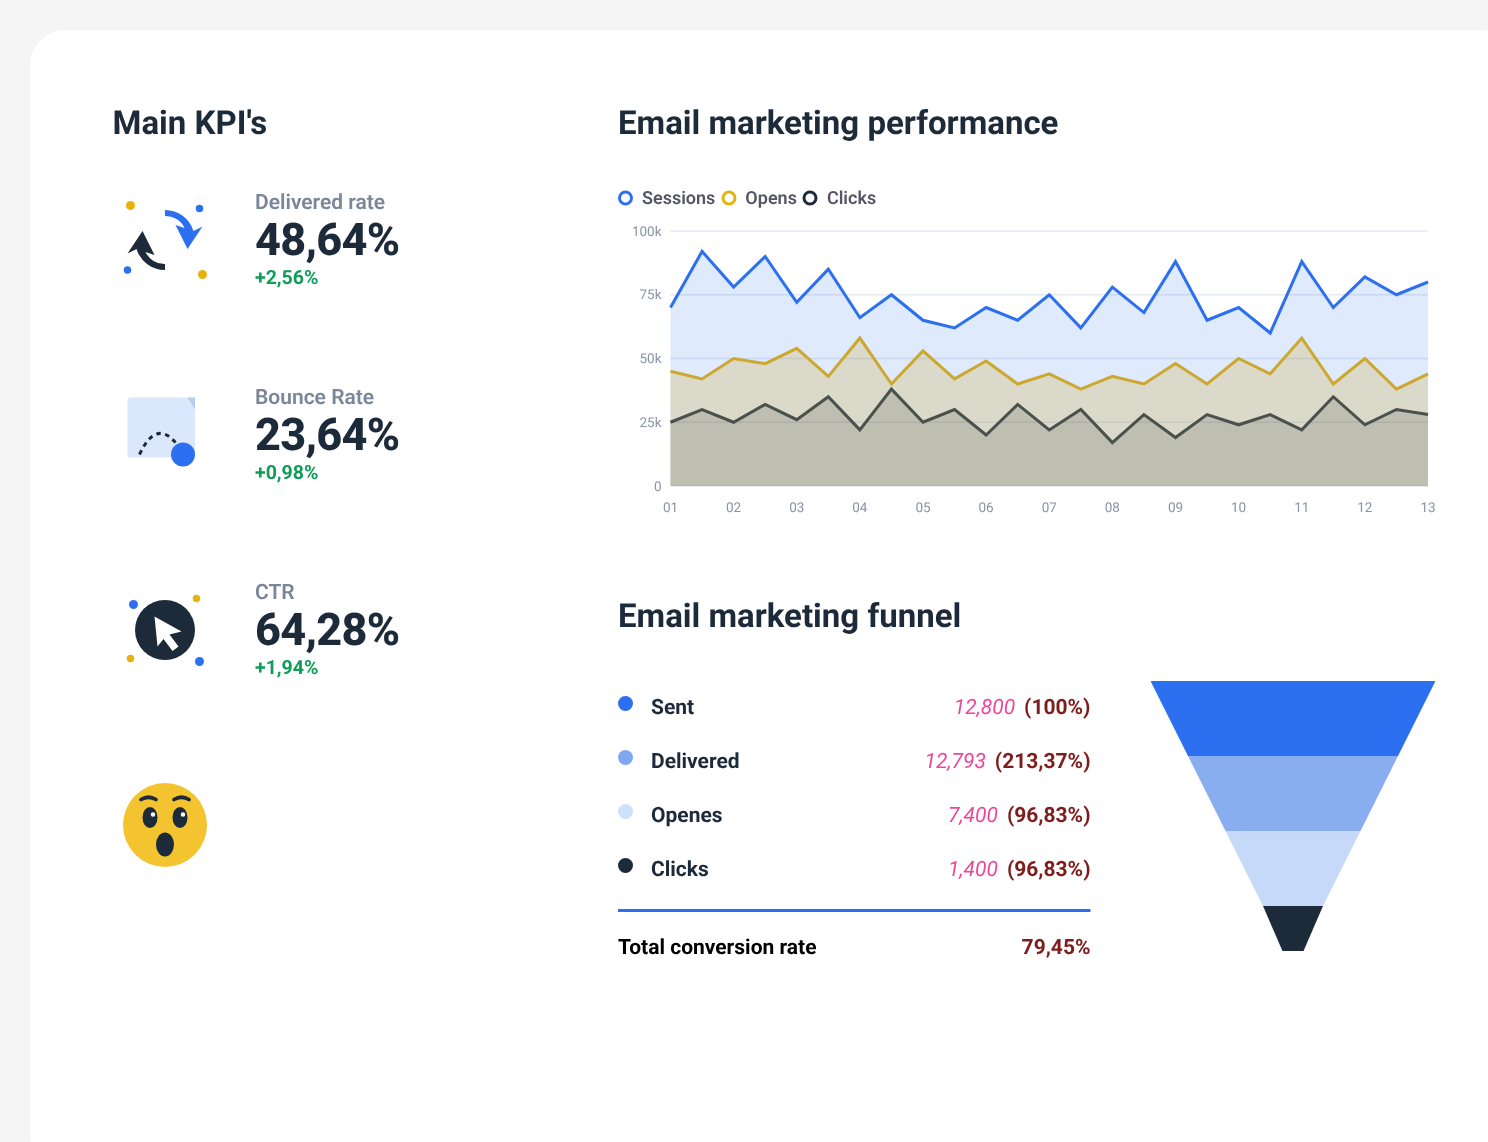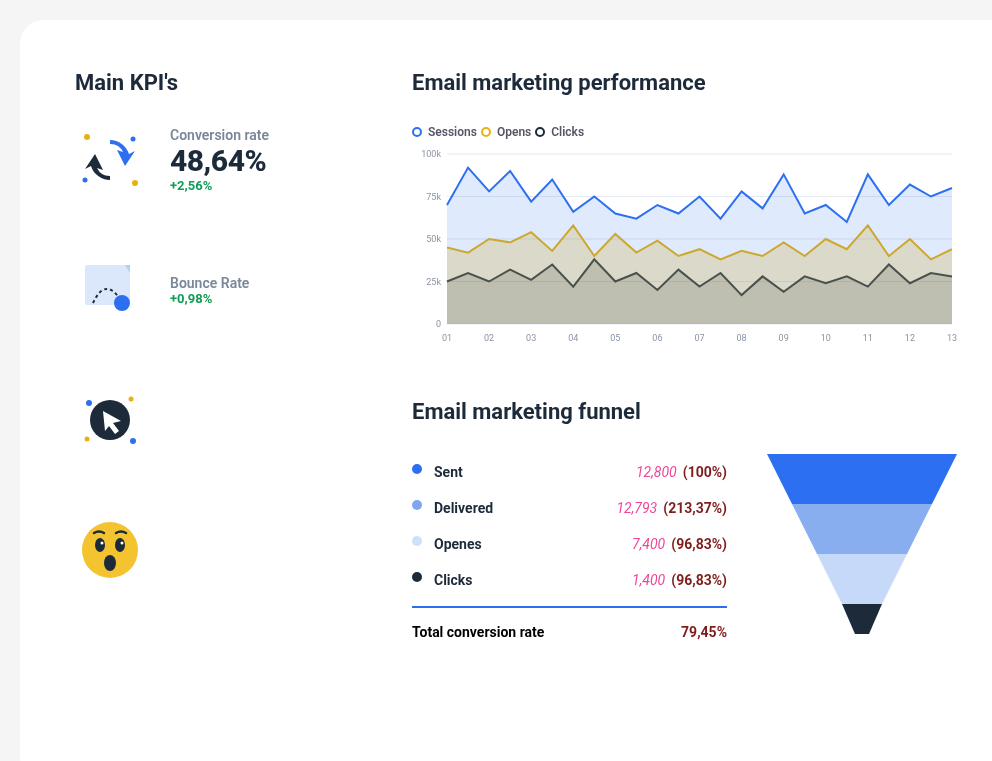--- a/index.html
+++ b/index.html
@@ -82,51 +82,57 @@
         <svg width="70" height="70" viewBox="0 0 70 70">
           <circle cx="12" cy="12" r="3" fill="#e8b20e"></circle>
           <circle cx="58" cy="14" r="2.5" fill="#2d6ff1"></circle>
           <circle cx="10" cy="55" r="2.5" fill="#2d6ff1"></circle>
           <circle cx="60" cy="58" r="3" fill="#e8b20e"></circle>
           <path d="M35 15 a20 20 0 0 1 19 14 l6 -3 -10 15 -8 -16 6 2 a14 14 0 0 0 -13 -8z" fill="#2d6ff1"></path>
           <path d="M35 55 a20 20 0 0 1 -19 -14 l-6 3 10 -15 8 16 -6 -2 a14 14 0 0 0 13 8z" fill="#1c2a3a"></path>
         </svg>
       </div>
       <div class="kpi-info">
-        <span class="kpi-label">Conversion rate</span>
+        <span class="kpi-label">Delivered rate</span>
         <span class="kpi-value">48,64%</span>
         <span class="kpi-delta">+2,56%</span>
       </div>
     </div>
 
     <div class="kpi">
       <div class="kpi-icon">
         <svg width="70" height="70" viewBox="0 0 70 70">
           <rect x="10" y="10" width="45" height="40" rx="2" fill="#dbe7fb"></rect>
           <polygon points="50,10 55,10 55,18" fill="#b8cef0"></polygon>
           <path d="M18 48 Q30 22 45 44" stroke="#1c2a3a" stroke-width="2" stroke-dasharray="3 3" fill="none"></path>
           <circle cx="47" cy="48" r="8" fill="#2d6ff1"></circle>
         </svg>
       </div>
       <div class="kpi-info">
         <span class="kpi-label">Bounce Rate</span>
+        <span class="kpi-value">23,64%</span>
         <span class="kpi-delta">+0,98%</span>
       </div>
     </div>
 
     <div class="kpi">
       <div class="kpi-icon">
         <svg width="70" height="70" viewBox="0 0 70 70">
           <circle cx="14" cy="18" r="3" fill="#2d6ff1"></circle>
           <circle cx="56" cy="14" r="2.5" fill="#e8b20e"></circle>
           <circle cx="12" cy="54" r="2.5" fill="#e8b20e"></circle>
           <circle cx="58" cy="56" r="3" fill="#2d6ff1"></circle>
           <circle cx="35" cy="35" r="20" fill="#1c2a3a"></circle>
           <path d="M28 26 L46 36 L38 38 L44 46 L40 49 L34 41 L30 46 Z" fill="#fff"></path>
         </svg>
+      </div>
+      <div class="kpi-info">
+        <span class="kpi-label">CTR</span>
+        <span class="kpi-value">64,28%</span>
+        <span class="kpi-delta">+1,94%</span>
       </div>
     </div>
 
     <div class="kpi">
       <div class="kpi-icon">
         <svg width="70" height="70" viewBox="0 0 70 70">
           <circle cx="35" cy="35" r="28" fill="#f4c430"></circle>
           <ellipse cx="25" cy="30" rx="5" ry="7" fill="#1c2a3a"></ellipse>
           <ellipse cx="45" cy="30" rx="5" ry="7" fill="#1c2a3a"></ellipse>
           <circle cx="27" cy="28" r="1.5" fill="#fff"></circle>

